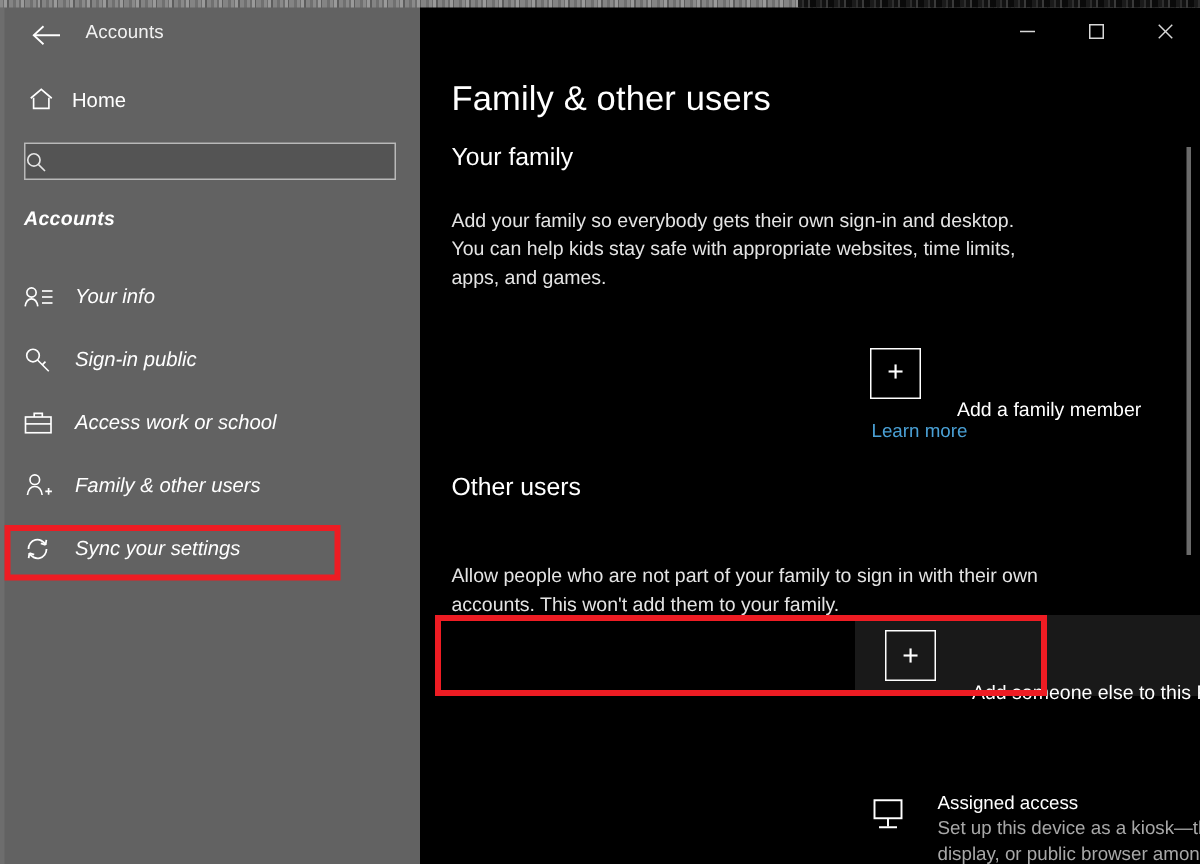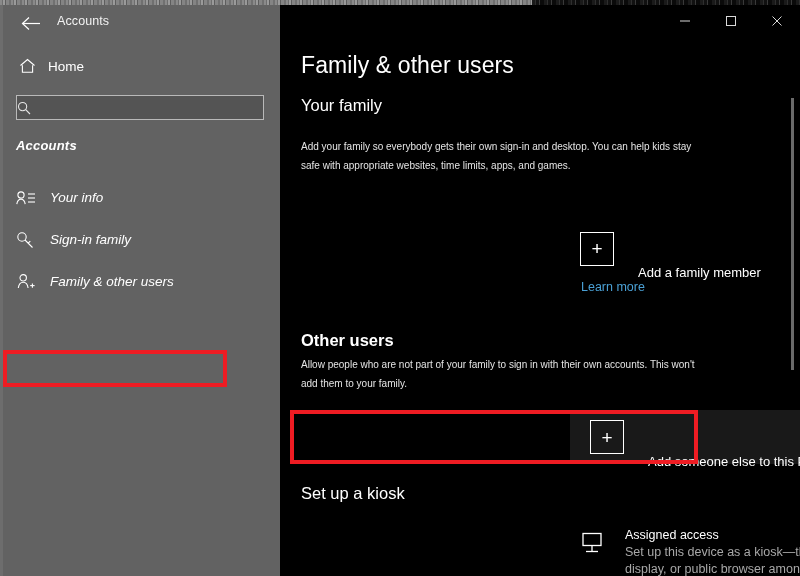--- a/index.html
+++ b/index.html
@@ -179,33 +179,33 @@
     letter-spacing: .1px;
   }
 
   .group-head {
     position: absolute;
     left: 21px;
     font-size: 16.5px;
     color: #ffffff;
   }
   #your-family-head { top: 96px; }
-  #other-users-head { top: 331px; font-weight: bold; }
+  #other-users-head { top: 316px; }
   #kiosk-head      { top: 484px; }
 
   .body-text {
     position: absolute;
     left: 21px;
-    font-size: 10px;
+    font-size: 13px;
     line-height: 19px;
     color: #e4e4e4;
     width: 400px;
   }
   #your-family-desc { top: 137px; }
-  #other-users-desc { top: 355px; }
+  #other-users-desc { top: 374px; }
 
   .plus-row {
     position: absolute;
     display: flex;
     align-items: center;
   }
   #add-family-row { left: 300px; top: 217px; }
   .plus-box {
     width: 34px; height: 34px;
     border: 1px solid #ffffff;
@@ -360,36 +360,57 @@
 
 
       <div class="nav-item">
         <span class="nav-icon">
           <svg width="19" height="18" viewBox="0 0 19 18">
             <circle cx="6" cy="6" r="4.2" fill="none" stroke="#ffffff" stroke-width="1.1"></circle>
             <line x1="9" y1="9" x2="16.5" y2="16.5" stroke="#ffffff" stroke-width="1.1"></line>
             <line x1="12.2" y1="12.2" x2="14.3" y2="10.1" stroke="#ffffff" stroke-width="1.1"></line>
           </svg>
         </span>
-        <span class="nav-label">Sign-in family</span>
-      </div>
-
+        <span class="nav-label">Sign-in public</span>
+      </div>
+
+      <div class="nav-item">
+        <span class="nav-icon">
+          <svg width="20" height="16" viewBox="0 0 20 16">
+            <rect x="1" y="4" width="17" height="10.5" fill="none" stroke="#ffffff" stroke-width="1.1"></rect>
+            <path d="M6.8 4 L6.8 1.6 L12.2 1.6 L12.2 4" fill="none" stroke="#ffffff" stroke-width="1.1"></path>
+            <line x1="1" y1="8.6" x2="18" y2="8.6" stroke="#ffffff" stroke-width="1.1"></line>
+          </svg>
+        </span>
+        <span class="nav-label">Access work or school</span>
+      </div>
 
       <div class="nav-item">
         <span class="nav-icon">
           <svg width="20" height="17" viewBox="0 0 20 17">
             <circle cx="7.2" cy="4.8" r="3.2" fill="none" stroke="#ffffff" stroke-width="1.1"></circle>
             <path d="M2.3 15 C2.9 10.7 5.0 9.3 7.2 9.3 C9.4 9.3 11.5 10.7 12.1 15" fill="none" stroke="#ffffff" stroke-width="1.1"></path>
             <line x1="14.2" y1="12.6" x2="18.6" y2="12.6" stroke="#ffffff" stroke-width="1.1"></line>
             <line x1="16.4" y1="10.4" x2="16.4" y2="14.8" stroke="#ffffff" stroke-width="1.1"></line>
           </svg>
         </span>
         <span class="nav-label">Family &amp; other users</span>
       </div>
 
+      <div class="nav-item">
+        <span class="nav-icon">
+          <svg width="18" height="18" viewBox="0 0 18 18">
+            <path d="M15 9 A6 6 0 0 1 3.6 11.8" fill="none" stroke="#ffffff" stroke-width="1.2"></path>
+            <path d="M3 9 A6 6 0 0 1 14.4 6.2" fill="none" stroke="#ffffff" stroke-width="1.2"></path>
+            <path d="M14.4 6.2 L14.9 2.9 M14.4 6.2 L11.2 5.3" fill="none" stroke="#ffffff" stroke-width="1.2"></path>
+            <path d="M3.6 11.8 L3.1 15.1 M3.6 11.8 L6.8 12.7" fill="none" stroke="#ffffff" stroke-width="1.2"></path>
+          </svg>
+        </span>
+        <span class="nav-label">Sync your settings</span>
+      </div>
 
     </div>
   </div>
 
   <div class="content">
 
     <div class="win-controls">
       <div class="win-btn">
         <svg width="12" height="12" viewBox="0 0 12 12">
           <line x1="1" y1="6" x2="11" y2="6" stroke="#d8d8d8" stroke-width="1"></line>
@@ -425,21 +446,20 @@
     <div class="group-head" id="other-users-head">Other users</div>
     <div class="body-text" id="other-users-desc">Allow people who are not part of your family to sign in with their own accounts. This won't add them to your family.</div>
 
     <div class="add-someone-tile">
       <span class="plus-box">
         <span class="plus-glyph">+</span>
       </span>
       <span class="plus-label">Add someone else to this PC</span>
     </div>
 
-    <div class="group-head" id="kiosk-head">Set up a kiosk</div>
 
     <div class="kiosk-row">
       <span class="monitor-icon">
         <svg width="24" height="23" viewBox="0 0 24 23">
           <rect x="3" y="1.5" width="18" height="12" fill="none" stroke="#ffffff" stroke-width="1.3"></rect>
           <line x1="12" y1="13.5" x2="12" y2="19" stroke="#ffffff" stroke-width="1.3"></line>
           <line x1="6" y1="19.5" x2="18" y2="19.5" stroke="#ffffff" stroke-width="1.3"></line>
         </svg>
       </span>
       <span class="kiosk-text">

